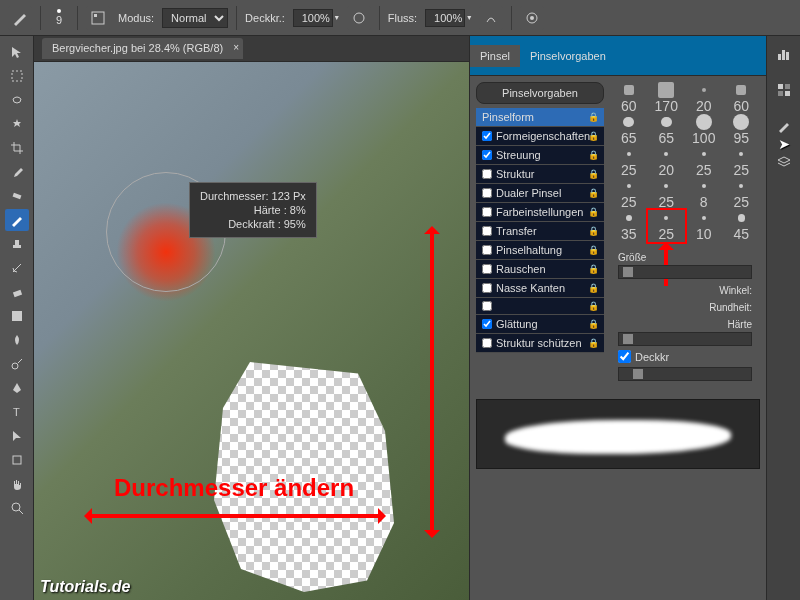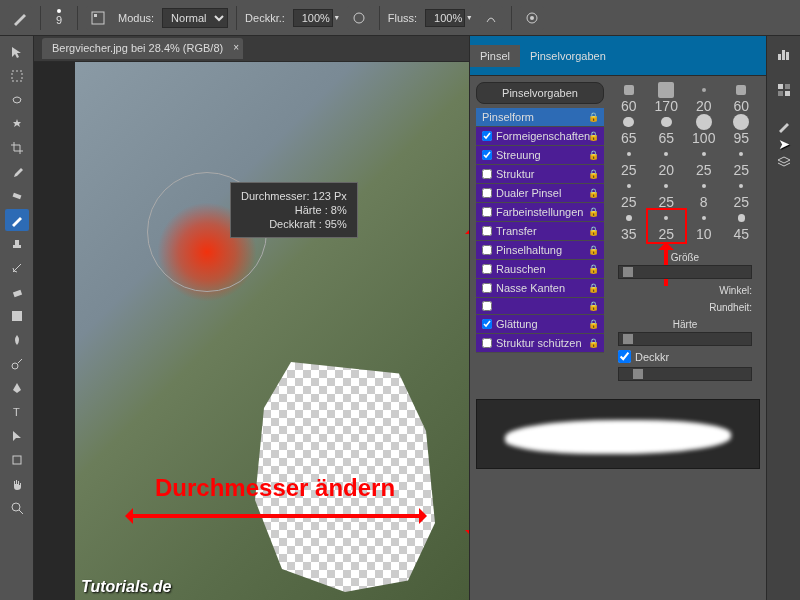--- a/index.html
+++ b/index.html
@@ -14,21 +14,21 @@
 .pct-box input{width:40px;background:#3a3a3a;border:1px solid #2a2a2a;color:#ddd;padding:2px;text-align:right;font-size:11px;}
 .pct-box .arrow{font-size:8px;}
 .main{display:flex;height:564px;}
 .left-tools{width:34px;background:#535353;border-right:1px solid #2a2a2a;display:flex;flex-direction:column;align-items:center;padding-top:4px;gap:0;}
 .left-tools .t{width:24px;height:22px;display:flex;align-items:center;justify-content:center;margin:1px 0;border-radius:2px;cursor:pointer;}
 .left-tools .t.active{background:#2d6bb5;}
 .canvas-area{flex:1;display:flex;flex-direction:column;background:#282828;}
 .tab-bar{height:26px;background:#3a3a3a;display:flex;align-items:center;padding-left:8px;border-bottom:1px solid #2a2a2a;}
 .tab{background:#535353;padding:4px 20px 5px 10px;font-size:11px;border-radius:3px 3px 0 0;position:relative;}
 .tab .x{position:absolute;right:4px;top:4px;font-size:10px;}
-.canvas{flex:1;position:relative;background:linear-gradient(135deg,#8a9aa5 0%,#7a8a95 30%,#6b7d5a 45%,#5a6d4a 70%,#4a5d3a 100%);overflow:hidden;margin-left:41px;}
+.canvas{flex:1;position:relative;background:linear-gradient(135deg,#8a9aa5 0%,#7a8a95 30%,#6b7d5a 45%,#5a6d4a 70%,#4a5d3a 100%);overflow:hidden;}
 .checker{position:absolute;background-image:repeating-conic-gradient(#ccc 0% 25%,#fff 0% 50%);background-size:16px 16px;}
 .erased{left:180px;top:300px;width:180px;height:230px;clip-path:polygon(20% 0%,80% 5%,95% 30%,100% 70%,85% 95%,50% 100%,15% 90%,0% 60%,5% 20%);}
 .brush-circle{position:absolute;left:72px;top:110px;width:120px;height:120px;border:1px solid #aaa;border-radius:50%;}
 .red-glow{position:absolute;left:82px;top:140px;width:100px;height:100px;background:radial-gradient(circle,rgba(255,40,0,0.9) 0%,rgba(255,40,0,0.5) 40%,transparent 70%);border-radius:50%;}
 .tooltip{position:absolute;left:155px;top:120px;background:#333;padding:6px 10px;font-size:11px;line-height:14px;border:1px solid #666;}
 .tooltip div{text-align:right;}
 .arrow-h{position:absolute;height:4px;background:#ff0000;}
 .arrow-h:before,.arrow-h:after{content:'';position:absolute;top:-6px;border:8px solid transparent;}
 .arrow-h:before{left:-14px;border-right-color:#ff0000;}
 .arrow-h:after{right:-14px;border-left-color:#ff0000;}
@@ -39,21 +39,21 @@
 .overlay-text{position:absolute;color:#ff0000;font-size:24px;font-weight:bold;font-family:Arial;}
 .brand{position:absolute;left:6px;bottom:4px;color:#fff;font-size:16px;font-weight:bold;text-shadow:1px 1px 2px #000;font-style:italic;}
 .panel{width:297px;background:#535353;border-left:1px solid #2a2a2a;display:flex;}
 .panel-main{flex:1;display:flex;flex-direction:column;}
 .panel-tabs{height:40px;display:flex;align-items:center;border-bottom:1px solid #2a2a2a;background:#0369a1;}
 .panel-tabs .pt{padding:5px 10px;font-size:11px;cursor:pointer;}
 .panel-tabs .pt.active{background:#535353;}
 .panel-body{padding:6px;display:flex;gap:6px;}
 .shape-list{width:128px;}
 .shape-btn{background:#3a3a3a;border:1px solid #2a2a2a;padding:4px 8px;margin-bottom:4px;text-align:center;cursor:pointer;border-radius:8px;}
-.shape-row{display:flex;align-items:center;background:#4c1d95;padding:3px 6px;border-bottom:1px solid #4a4a4a;font-size:10px;position:relative;}
+.shape-row{display:flex;align-items:center;background:#0f172a;padding:3px 6px;border-bottom:1px solid #4a4a4a;font-size:10px;position:relative;}
 .shape-row.active{background:#2d6bb5;}
 .shape-row input[type=checkbox]{margin-right:4px;width:10px;height:10px;}
 .shape-row .lock{position:absolute;right:4px;font-size:9px;color:#888;}
 .brush-grid{flex:1;}
 .brush-presets{display:grid;grid-template-columns:repeat(4,1fr);gap:0;}
 .brush-cell{height:32px;display:flex;flex-direction:column;align-items:center;justify-content:center;cursor:pointer;position:relative;}
 .brush-cell .bdot{width:18px;height:18px;display:flex;align-items:center;justify-content:center;}
 .brush-cell .bdot .c{background:#ccc;border-radius:50%;}
 .brush-cell .sz{font-size:14px;color:#ccc;}
 .brush-cell.sel{outline:2px solid #fff;}
@@ -449,27 +449,27 @@
                 <div class="sz">10</div>
               </div>
               <div class="brush-cell">
                 <div class="bdot">
                   <div class="c" style="width: 7.5px; height: 7.5px;"></div>
                 </div>
                 <div class="sz">45</div>
               </div>
             </div>
           <div class="slider-group">
-            <div class="lbl" style="text-align:center">Größe</div>
+            <div class="lbl" style="text-align:left">Größe</div>
             <div class="slider">
                 <div class="thumb"></div>
               </div>
             <div class="lbl">Winkel:</div>
             <div class="lbl">Rundheit:</div>
-            <div class="lbl" style="text-align:center">Härte</div>
+            <div class="lbl" style="text-align:right">Härte</div>
             <div class="slider">
                 <div class="thumb"></div>
               </div>
             <div class="chk-row">
               <input type="checkbox" checked="" style="">
               <span>Deckkr</span>
             </div>
             <div class="slider">
                 <div class="thumb" style="left:14px"></div>
               </div>

